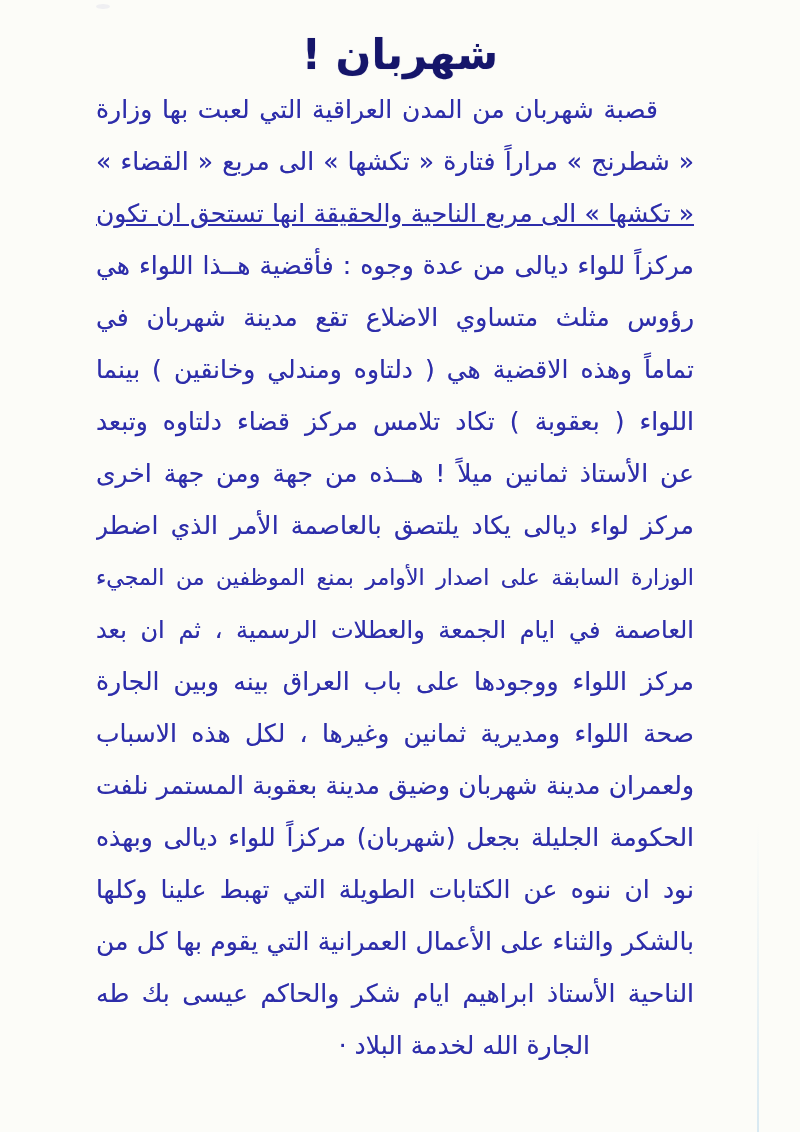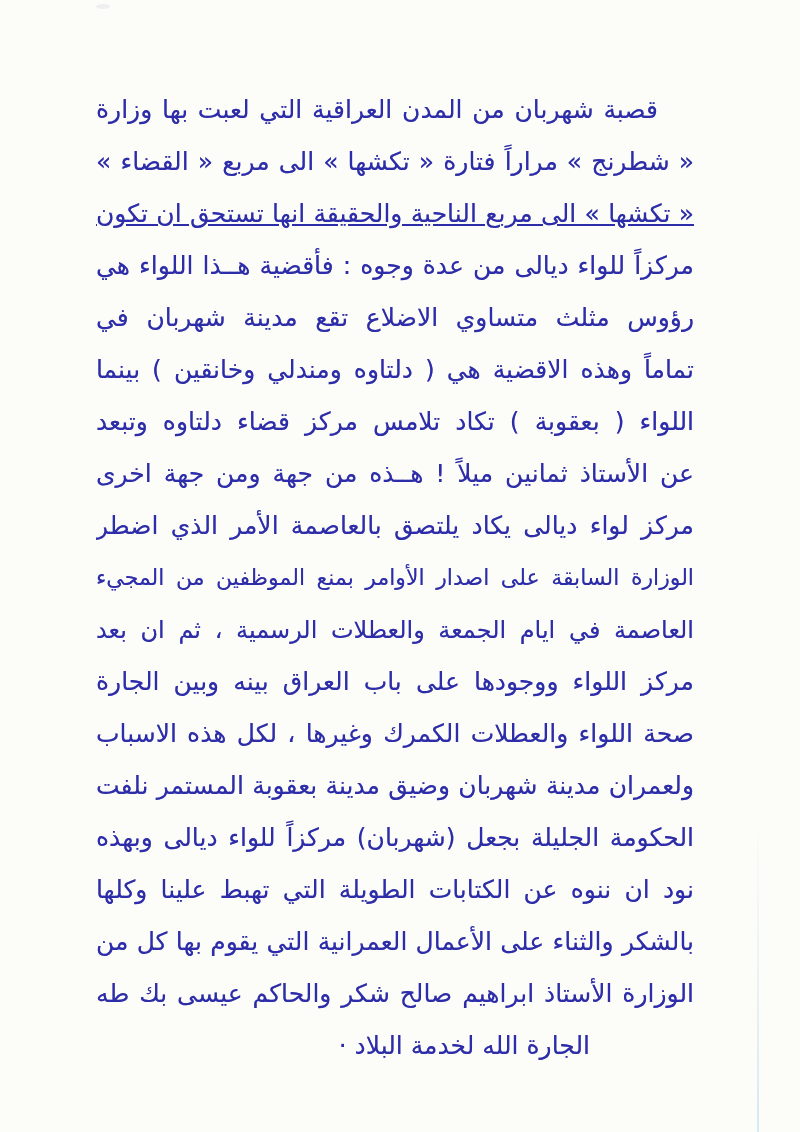--- a/index.html
+++ b/index.html
@@ -72,38 +72,39 @@
     opacity: 0.7;
   }
 </style>
 </head>
 <body>
 
 <div class="page">
 
   <div class="scan-top-speck"></div>
 
+  <h1 class="page-title">شهربان !</h1>
 
   <div class="body-text">
     <div class="text-line first-line" style="white-space: normal;">قصبة شهربان من المدن العراقية التي لعبت بها وزارة الداخلية</div>
     <div class="text-line" style="white-space: normal;">« شطرنج » مراراً فتارة « تكشها » الى مربع « القضاء » وأخرى</div>
     <div class="text-line" style="white-space: normal; text-decoration: underline;">« تكشها » الى مربع الناحية والحقيقة انها تستحق ان تكون</div>
     <div class="text-line" style="white-space: normal;">مركزاً للواء ديالى من عدة وجوه : فأقضية هــذا اللواء هي على</div>
     <div class="text-line" style="white-space: normal;">رؤوس مثلث متساوي الاضلاع تقع مدينة شهربان في وسطه</div>
     <div class="text-line" style="white-space: normal;">تماماً وهذه الاقضية هي ( دلتاوه ومندلي وخانقين ) بينما مركز</div>
     <div class="text-line" style="white-space: normal;">اللواء ( بعقوبة ) تكاد تلامس مركز قضاء دلتاوه وتبعد</div>
     <div class="text-line" style="white-space: normal;">عن الأستاذ ثمانين ميلاً ! هــذه من جهة ومن جهة اخرى نجد</div>
     <div class="text-line" style="white-space: normal;">مركز لواء ديالى يكاد يلتصق بالعاصمة الأمر الذي اضطر</div>
     <div class="text-line" style="white-space: normal; font-size: 22px;">الوزارة السابقة على اصدار الأوامر بمنع الموظفين من المجيء الى</div>
     <div class="text-line" style="white-space: normal; font-size: 24px;">العاصمة في ايام الجمعة والعطلات الرسمية ، ثم ان بعد خانقين عن</div>
     <div class="text-line" style="white-space: normal;">مركز اللواء ووجودها على باب العراق بينه وبين الجارة ايران مما</div>
-    <div class="text-line" style="white-space: normal;">صحة اللواء والعطلات الكمرك وغيرها ، لكل هذه الاسباب</div>
+    <div class="text-line" style="white-space: normal;">صحة اللواء ومديرية ثمانين وغيرها ، لكل هذه الاسباب</div>
     <div class="text-line" style="white-space: normal;">ولعمران مدينة شهربان وضيق مدينة بعقوبة المستمر نلفت انظار</div>
     <div class="text-line" style="white-space: normal;">الحكومة الجليلة بجعل (شهربان) مركزاً للواء ديالى وبهذه المناسبة</div>
     <div class="text-line" style="white-space: normal;">نود ان ننوه عن الكتابات الطويلة التي تهبط علينا وكلها تلهج</div>
     <div class="text-line" style="white-space: normal;">بالشكر والثناء على الأعمال العمرانية التي يقوم بها كل من مدير</div>
-    <div class="text-line" style="white-space: normal;">الوزارة الأستاذ ابراهيم صالح شكر والحاكم عيسى بك طه</div>
+    <div class="text-line" style="white-space: normal;">الناحية الأستاذ ابراهيم ايام شكر والحاكم عيسى بك طه</div>
     <div class="text-line last-line" style="white-space: normal;">الجارة الله لخدمة البلاد ·</div>
   </div>
 
   <div class="scan-edge-line"></div>
 
 </div>
 
 </body></html>

